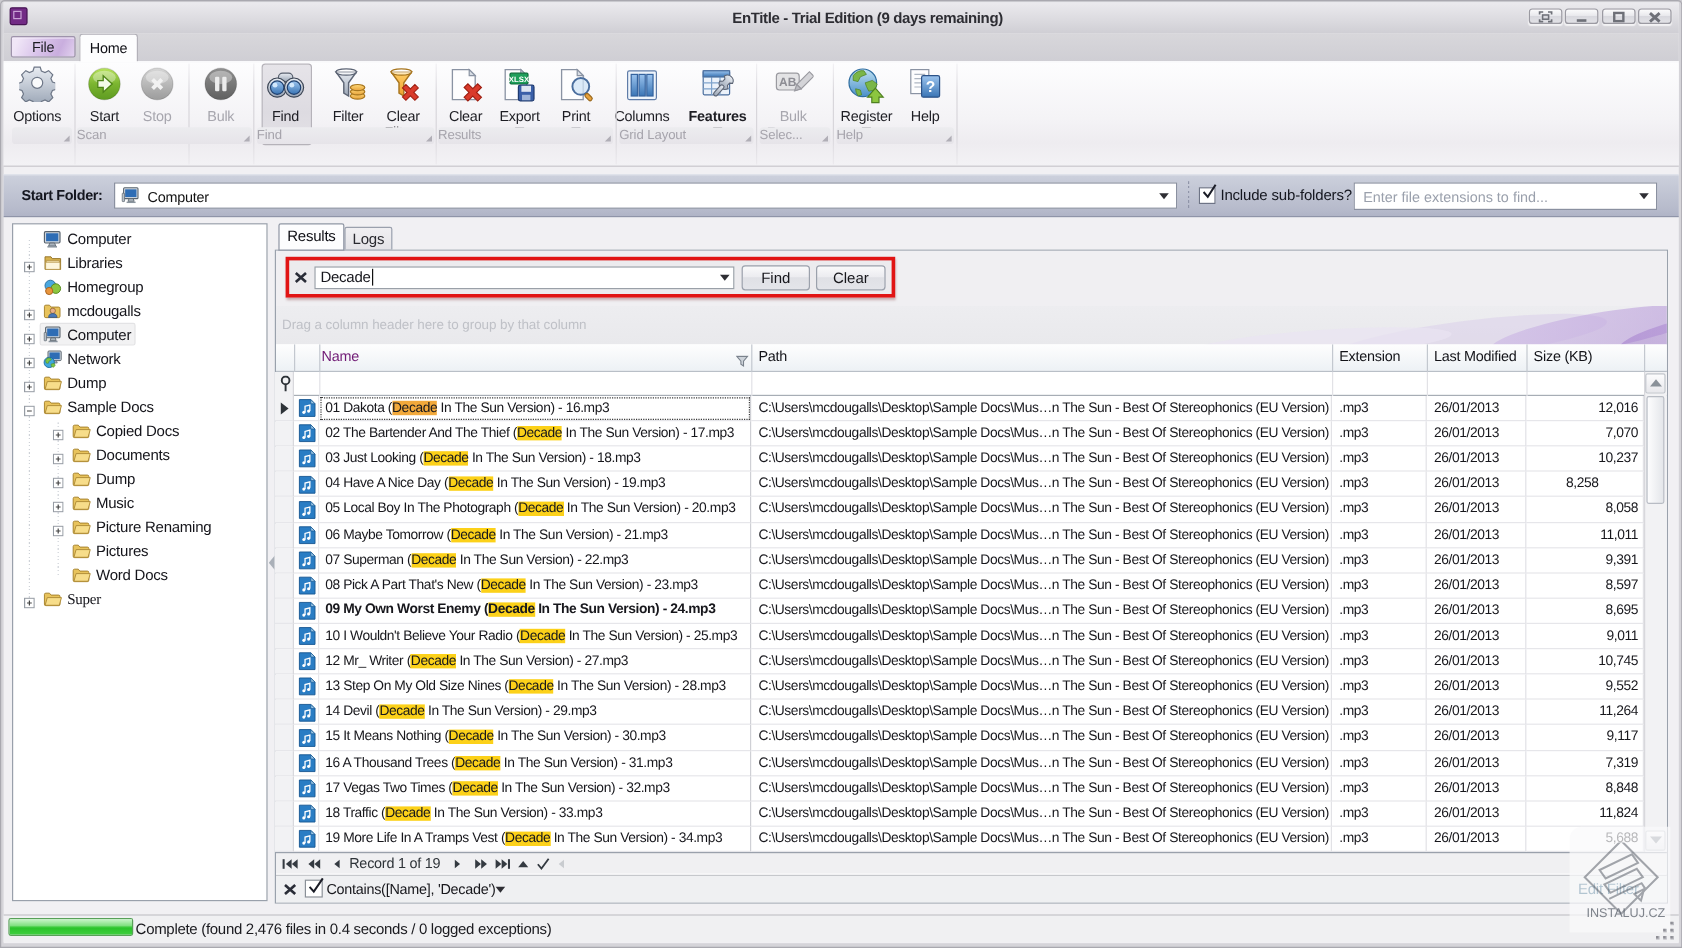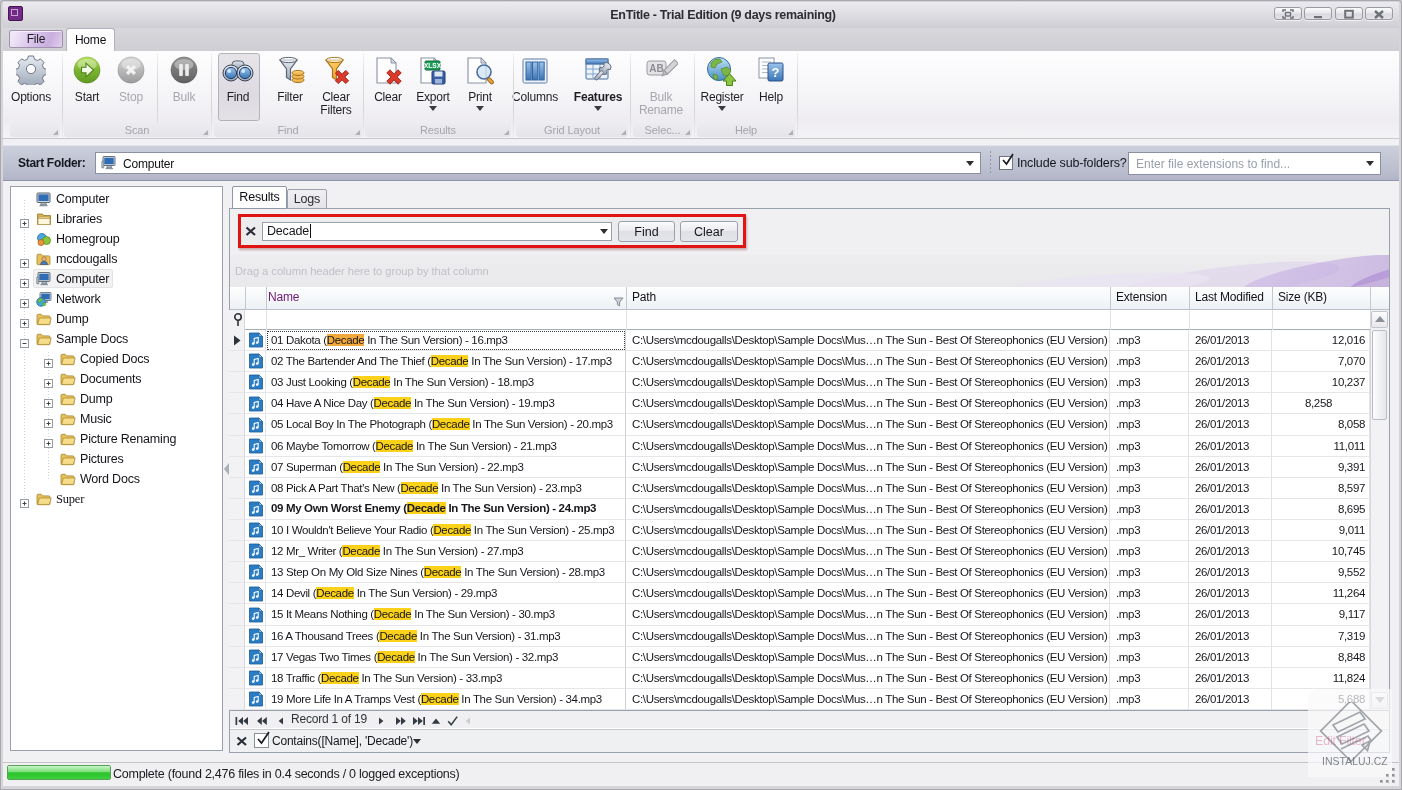--- a/index.html
+++ b/index.html
@@ -1,19 +1,19 @@
 <!DOCTYPE html>
 <html><head><meta charset="utf-8"><style>
 * { margin:0; padding:0; box-sizing:border-box; }
 body { width:1402px; height:790px; position:relative; overflow:hidden;
   font-family:"Liberation Sans", sans-serif; background:#cccbd0; }
 .ab { position:absolute; }
 .lbl { position:absolute; font-size:12px; color:#1e1e22; text-align:center; line-height:13px; white-space:nowrap; letter-spacing:-0.2px;}
-.cap { position:absolute; top:123px; height:14px; background:linear-gradient(#ececef,#e6e4e9); border-radius:3px;
-  color:#a6a4ac; font-size:11px; text-align:center; line-height:14px; letter-spacing:-0.1px;}
+.cap { position:absolute; top:106px; height:14px; background:linear-gradient(#ececef,#e6e4e9); border-radius:3px;
+  color:#a6a4ac; font-size:11px; text-align:left; line-height:14px; letter-spacing:-0.1px;}
 .cap i { position:absolute; right:2px; bottom:2px; width:0; height:0; border-left:5px solid transparent; border-bottom:5px solid #b0aeb6; font-style:normal;}
 .rsep { position:absolute; top:53px; height:84px; width:1px; background:linear-gradient(#f2f1f4,#d8d6db 30%,#d8d6db 70%,#eceaee); }
 .wbtn { position:absolute; top:7px; width:28px; height:13px; border:1px solid #9b9aa2; border-radius:3px;
   background:linear-gradient(#fbfbfc,#e8e8ec 48%,#d8d8de 52%,#e2e2e7); box-shadow:0 1px 1px rgba(255,255,255,.7); }
 .wbtn svg { position:absolute; left:6px; top:0px; }
 .treerow { position:absolute; left:0; height:20px; width:211px; }
 .treerow .txt { position:absolute; top:3px; font-size:12.5px; color:#14141a; letter-spacing:-0.2px; }
 .treerow svg.ico { position:absolute; top:2px; }
 .btn { position:absolute; border:1px solid #9ba1ac; border-radius:3px; background:linear-gradient(#fafafb,#ececf0 45%,#dfe0e5 50%,#e4e5ea);
   font-size:12.5px; color:#17171c; text-align:center; }
@@ -914,21 +914,21 @@
 <div class="ab" style="left:230px;top:728.98px;width:1159px;height:23.019999999999982px;z-index:2;background:#eff0f2;border-top:1px solid #c6c8cc;"></div>
 <svg class="ab" style="left:236px;top:734.98px;z-index:3;" width="12" height="12" viewBox="0 0 12 12">
     <path d="M1.5 2.5 L10 10 M10 2.5 L1.5 10" stroke="#2a2d38" stroke-width="2.2"></path>
   </svg>
 <div class="ab" style="left:254px;top:732.98px;width:15px;height:15px;z-index:2;background:#fff;border:1px solid #8a9098;"></div>
 <svg class="ab" style="left:255px;top:729.98px;z-index:3;" width="16" height="17" viewBox="0 0 16 17">
     <path d="M3 9 l3.5 4 L14 2" stroke="#1a1c26" stroke-width="1.7" fill="none"></path>
   </svg>
 <div class="ab" style="left:272px;top:733.98px;width:300px;height:15px;z-index:2;font-size:12px;color:#17171c;letter-spacing:-0.22px;">Contains([Name], 'Decade')</div>
 <div class="ab" style="left:413px;top:738.98px;width:0;height:0;border:4px solid transparent;border-top:5px solid #2e2e34;z-index:3;"></div>
-<div class="ab" style="left:1315px;top:733.98px;width:60px;height:15px;z-index:2;font-size:12.5px;color:#be185d;letter-spacing:-0.2px;">Edit Filter</div>
+<div class="ab" style="left:1315px;top:733.98px;width:60px;height:15px;z-index:2;font-size:12.5px;color:#0c4a6e;letter-spacing:-0.2px;">Edit Filter</div>
 <div class="ab" style="left:3px;top:762px;width:1396px;height:23px;background:#f0f0f2;border-top:1px solid #c3c3c8;"></div>
 <div class="ab" style="left:7px;top:765px;width:104px;height:15px;border:1px solid #58a058;border-radius:2px;background:linear-gradient(#f4f4f6,#e2e2e6);"></div>
 <svg class="ab" style="left:8px;top:766px;" width="102" height="13">
     <rect x="0" y="0" width="102" height="13" fill="url(#gprog)"></rect>
     <rect x="0" y="0" width="102" height="6" fill="#ffffff" opacity="0.3"></rect>
   </svg>
 <div class="ab" style="left:113px;top:767px;font-size:12.5px;color:#1a1a1f;letter-spacing:-0.25px;">Complete (found 2,476 files in 0.4 seconds / 0 logged exceptions)</div>
 <div class="ab" style="left:1308px;top:689px;width:84px;height:88px;background:rgba(249,249,251,0.70);border-radius:10px 0 0 0;z-index:5;"></div>
 <svg class="ab" style="left:1316px;top:702px;z-index:6;opacity:0.5;" width="70" height="60" viewBox="0 0 70 60">
 <g stroke="#4e545e" stroke-width="1.7" fill="none">

